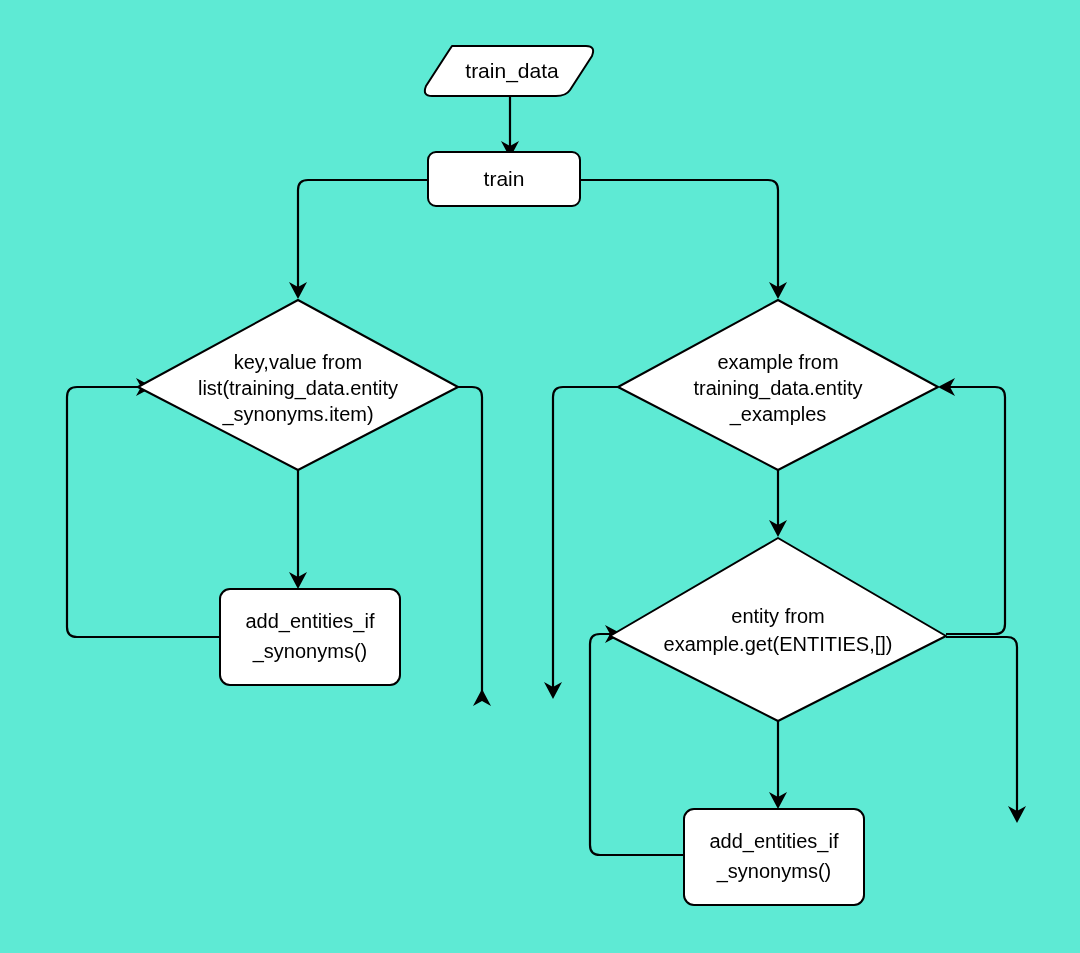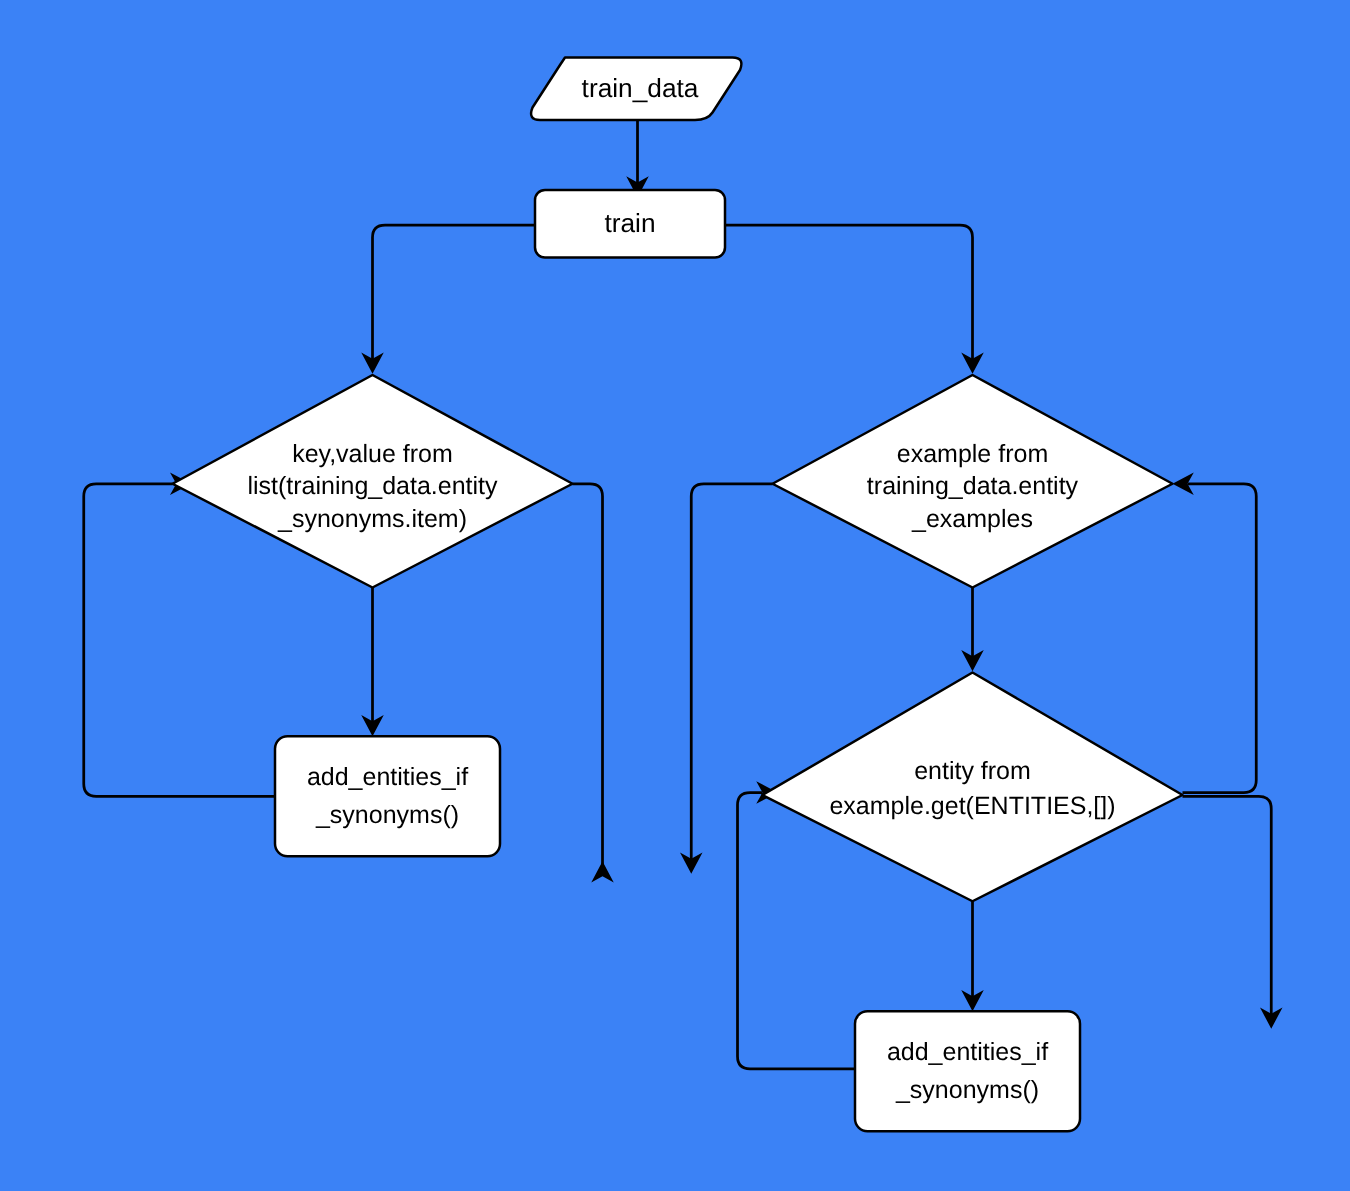--- a/index.html
+++ b/index.html
@@ -7,21 +7,21 @@
     padding: 0;
     background: #ffffff;
   }
   body {
     font-family: "Liberation Sans", sans-serif;
   }
   #canvas {
     position: relative;
     width: 1080px;
     height: 953px;
-    background: #3b82f6;
+    background: #5eead4;
     overflow: hidden;
   }
   svg#flow {
     position: absolute;
     left: 0;
     top: 0;
     width: 1080px;
     height: 953px;
     display: block;
   }

